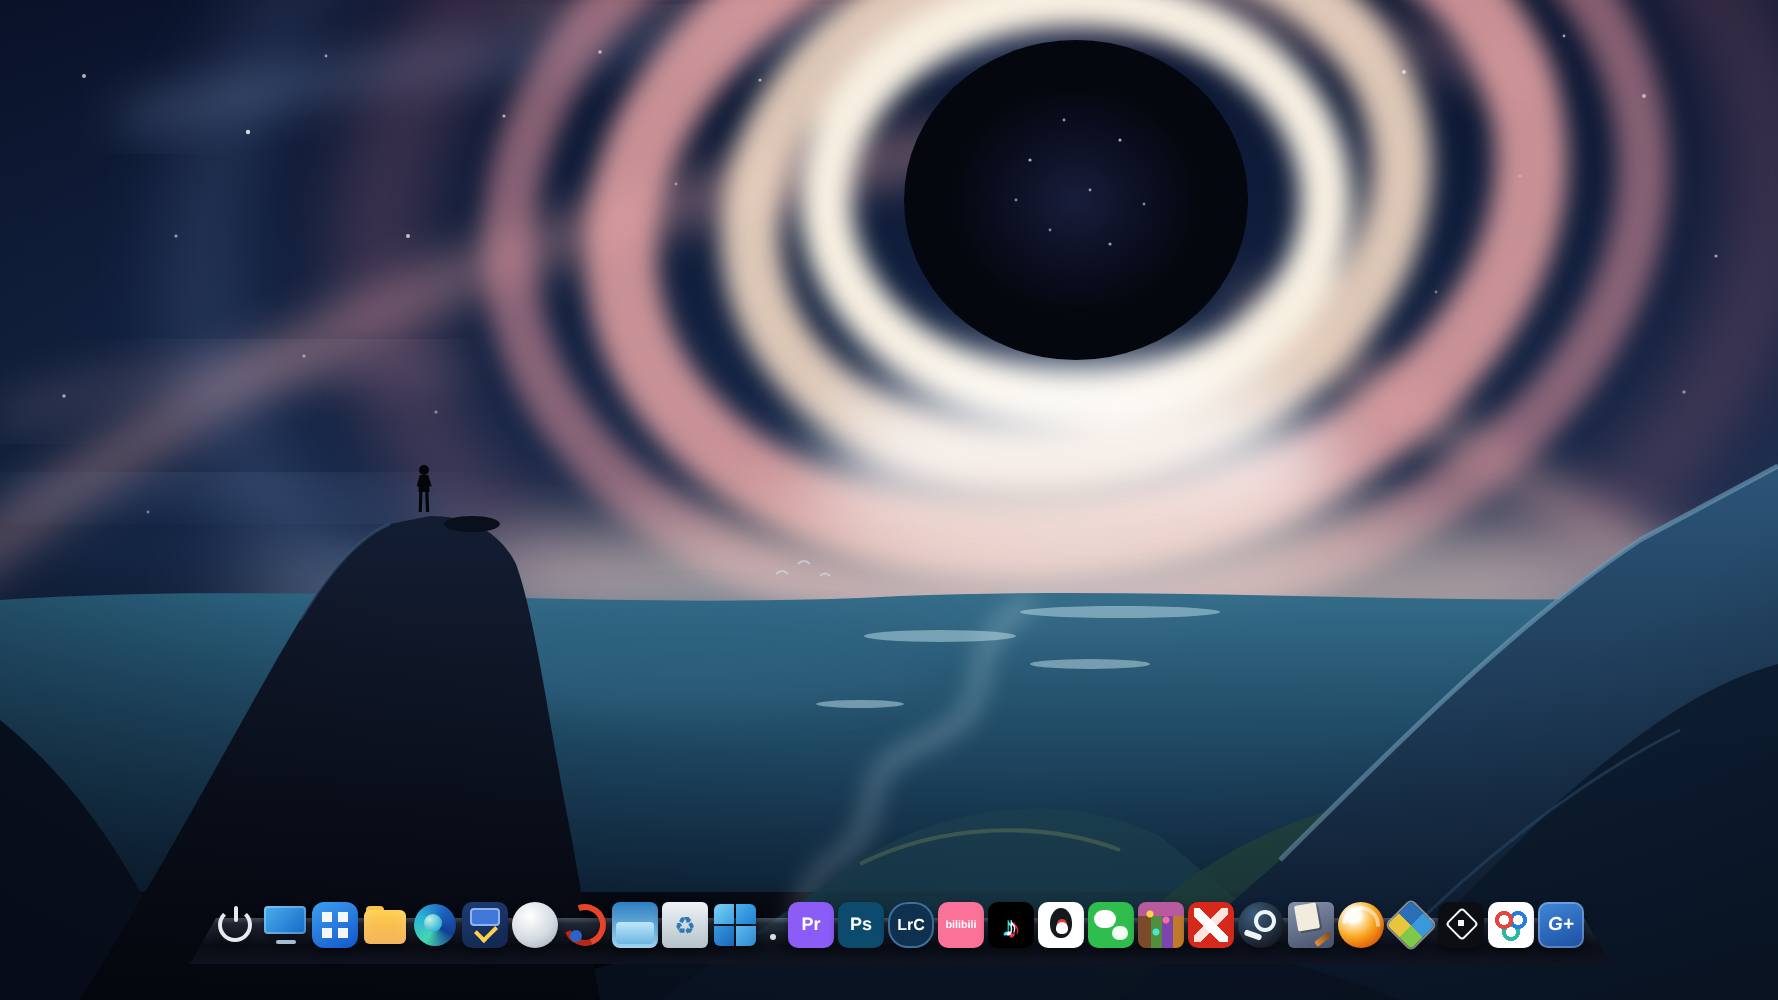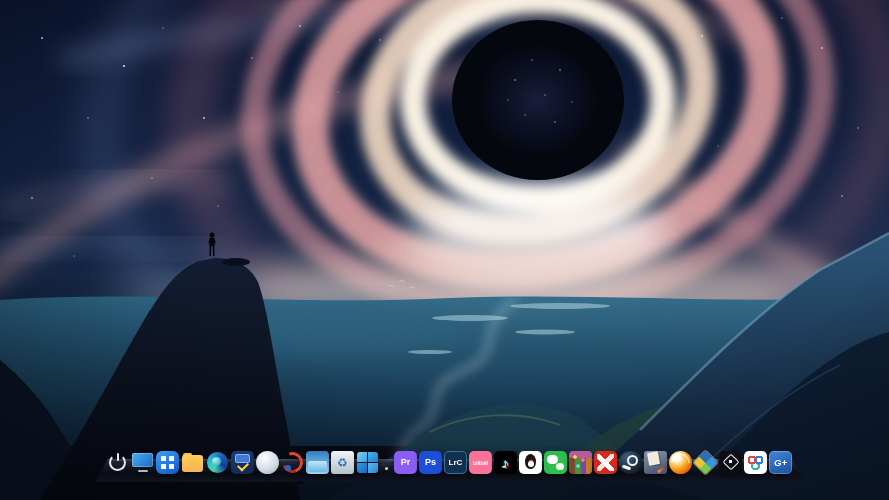--- a/index.html
+++ b/index.html
@@ -301,24 +301,24 @@
       <div class="di ic-trash">
       <span class="glyph">♻</span>
     </div>
       <div class="di ic-wintiles">
       <span class="glyph"></span>
     </div>
       <div class="dock-dot"></div>
       <div class="di ic-premiere" style="background: #8b5cf6; color: rgb(185, 161, 255);">
       <span class="glyph">Pr</span>
     </div>
-      <div class="di ic-photoshop" style="background: #1d4ed8; color: rgb(49, 168, 255);">
+      <div class="di ic-photoshop" style="background: #0c4a6e; color: rgb(49, 168, 255);">
       <span class="glyph">Ps</span>
     </div>
-      <div class="di ic-lightroom" style="background: rgb(16, 48, 79); color: rgb(169, 215, 255);">
+      <div class="di ic-lightroom" style="background: rgb(16, 48, 79); color: rgb(169, 215, 255); border-radius: 10px;">
       <span class="glyph">LrC</span>
     </div>
       <div class="di ic-bilibili" style="background: rgb(251, 114, 153); color: rgb(255, 255, 255);">
       <span class="glyph">bilibili</span>
     </div>
       <div class="di ic-douyin" style="background: rgb(0, 0, 0); color: rgb(255, 255, 255);">
       <span class="glyph">♪</span>
     </div>
       <div class="di ic-qq" style="background: rgb(255, 255, 255);">
       <span class="glyph"></span>

